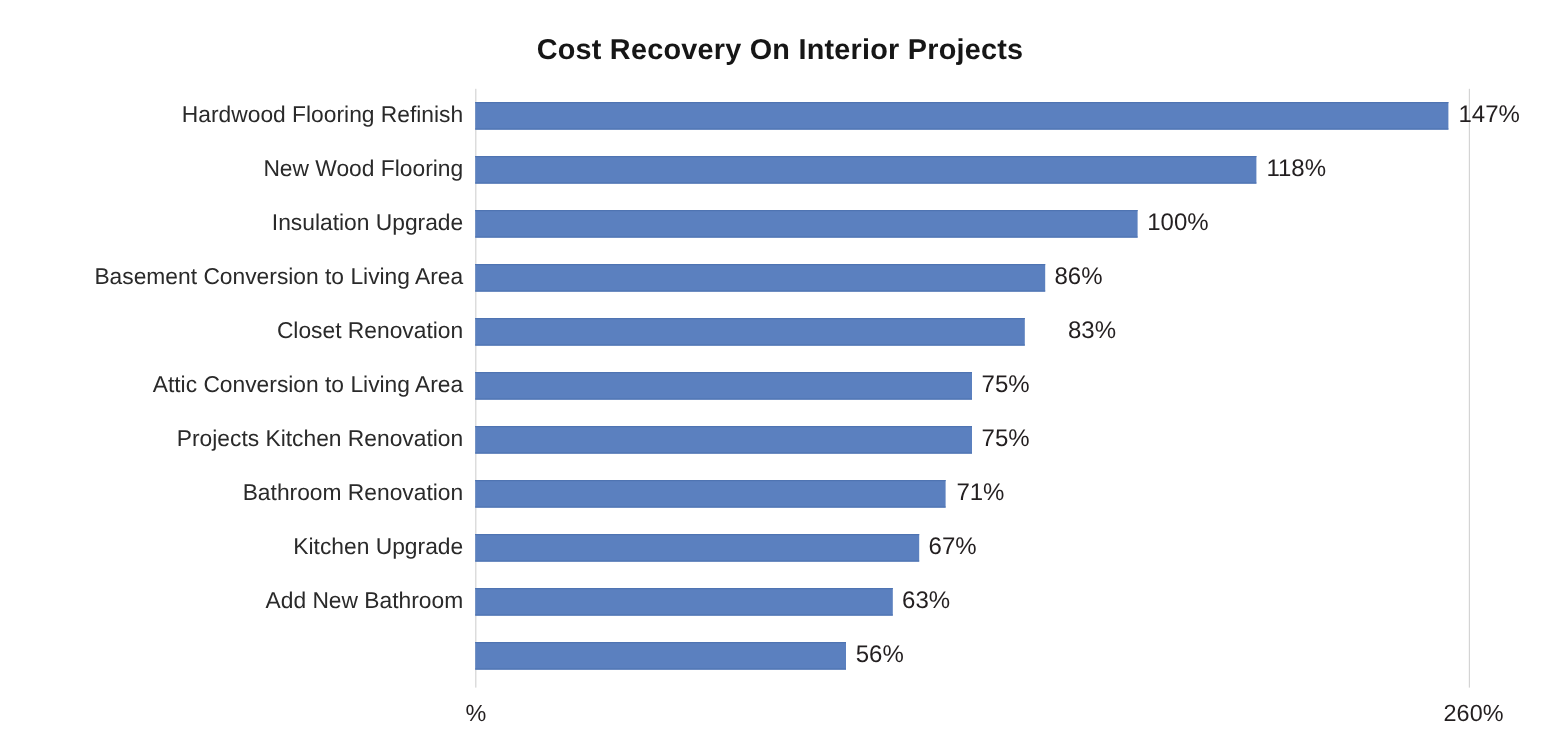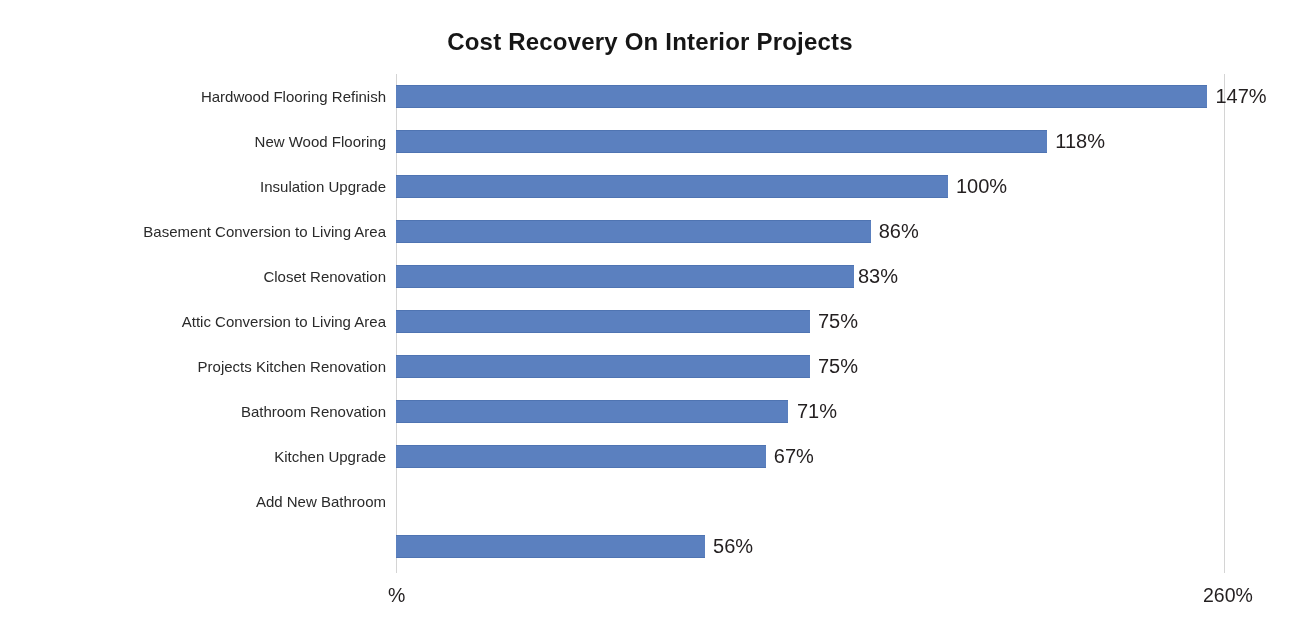--- a/index.html
+++ b/index.html
@@ -83,21 +83,21 @@
     color: #231f20;
     white-space: nowrap;
   }
 
   
   .cat-label {
     position: absolute;
     right: 0;
     width: 380px;
     text-align: right;
-    font-size: 15px;
+    font-size: 19px;
     line-height: 26px;
     color: #2a2a2a;
     white-space: nowrap;
   }
   #cat-labels {
     position: absolute;
     left: 0;
     top: 66px;
     width: 386px;
     height: 499px;
@@ -155,37 +155,41 @@
       <div class="bar-row" style="top: 90px;">
         <div class="bar" title="Insulation Upgrade: 100%" style="width: 552px;"></div>
         <div class="bar-value" style="left: 560px;">100%</div>
       </div>
       <div class="bar-row" style="top: 135px;">
         <div class="bar" title="Basement Conversion to Living Area: 86%" style="width: 474.72px;"></div>
         <div class="bar-value" style="left: 482.72px;">86%</div>
       </div>
       <div class="bar-row" style="top: 180px;">
         <div class="bar" title="Closet Renovation: 83%" style="width: 458.16px;"></div>
-        <div class="bar-value" style="left: 462px;">83%</div>
+        <div class="bar-value" style="left: 494px;">83%</div>
       </div>
       <div class="bar-row" style="top: 225px;">
         <div class="bar" title="Attic Conversion to Living Area: 75%" style="width: 414px;"></div>
         <div class="bar-value" style="left: 422px;">75%</div>
       </div>
       <div class="bar-row" style="top: 270px;">
         <div class="bar" title="Complete Kitchen Renovation: 75%" style="width: 414px;"></div>
         <div class="bar-value" style="left: 422px;">75%</div>
       </div>
       <div class="bar-row" style="top: 315px;">
         <div class="bar" title="Bathroom Renovation: 71%" style="width: 391.92px;"></div>
         <div class="bar-value" style="left: 401px;">71%</div>
       </div>
       <div class="bar-row" style="top: 360px;">
         <div class="bar" title="Kitchen Upgrade: 67%" style="width: 369.84px;"></div>
         <div class="bar-value" style="left: 377.84px;">67%</div>
+      </div>
+      <div class="bar-row" style="top: 405px;">
+        <div class="bar" title="Add New Bathroom: 63%" style="width: 347.76px;"></div>
+        <div class="bar-value" style="left: 355.76px;">63%</div>
       </div>
       <div class="bar-row" style="top: 450px;">
         <div class="bar" title="Add New Primary Bedroom Suite: 56%" style="width: 309.12px;"></div>
         <div class="bar-value" style="left: 317.12px;">56%</div>
       </div>
     </div>
 
   <div id="axis-ticks">
     <div class="tick left">%</div>
     <div class="tick right">260%</div>

